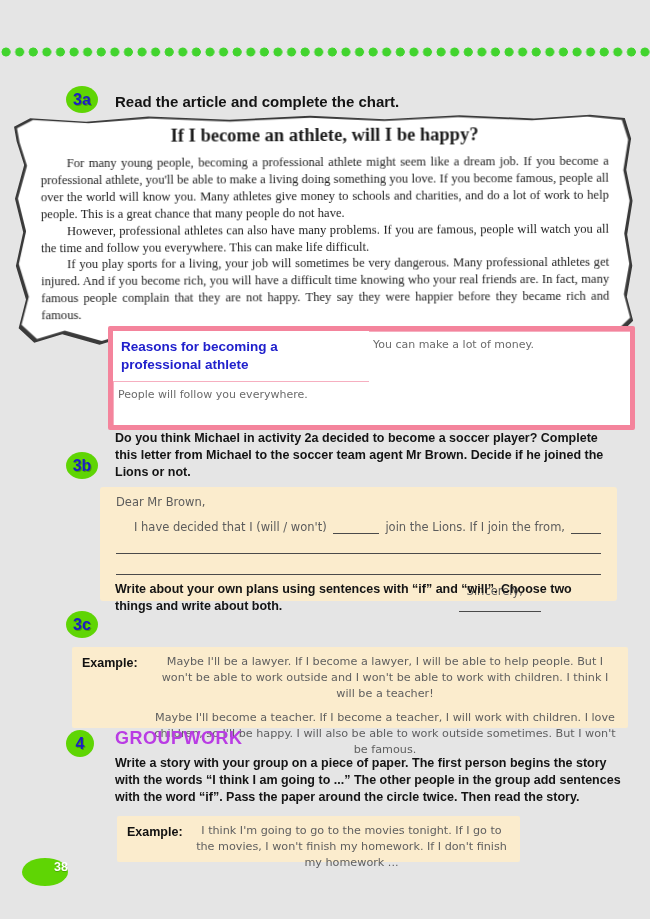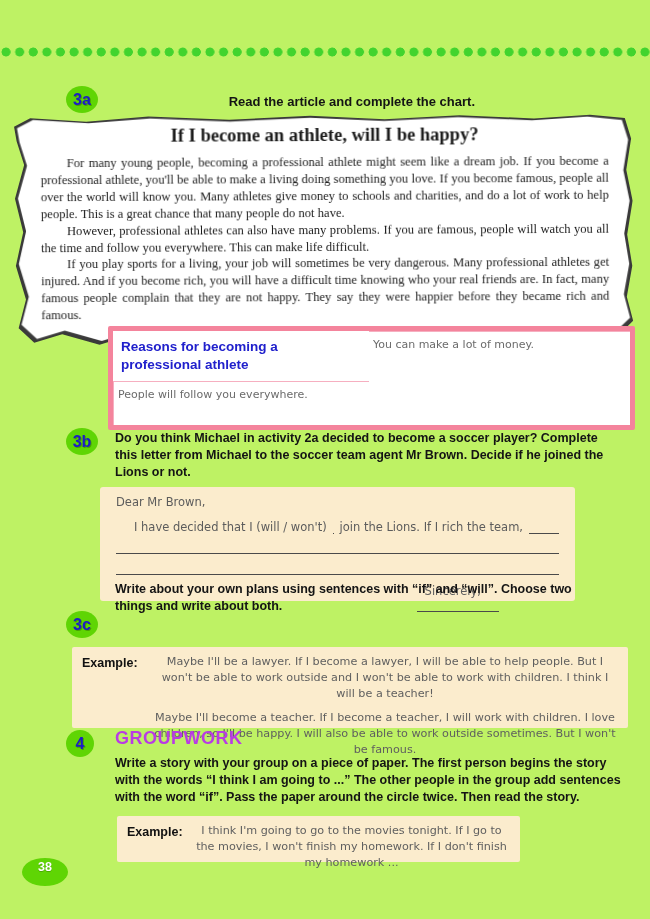--- a/index.html
+++ b/index.html
@@ -1,16 +1,16 @@
 <!DOCTYPE html>
 <html style="--dot-green: #42d42e; --badge-green: #5fd504; --badge-blue: #1c1cc8; --header-blue: #2020cc; --pink: #f4849c; --pink-light: #f6afc0; --purple: #b93ce4; --cream: #fbeccd;"><head>
 <meta charset="utf-8">
 <style>
   html,body{margin:0;padding:0;background:#ffffff;}
-  .page{position:relative;width:650px;height:919px;background:#bef264;overflow:hidden;
+  .page{position:relative;width:650px;height:919px;background:#e5e5e5;overflow:hidden;
         font-family:"Liberation Sans",sans-serif;}
 
   
   .dots{position:absolute;left:0;top:46px;width:650px;height:12px;
         background-image:radial-gradient(circle at 6px 6px, var(--dot-green) 4.2px, rgba(0,0,0,0) 4.8px);
         background-size:13.6px 12px;background-repeat:repeat-x;}
 
   
   .badge{position:absolute;width:32px;height:27px;border-radius:50%;
          background:var(--badge-green);color:var(--badge-blue);
@@ -44,21 +44,21 @@
   .chart{position:absolute;left:108px;top:326px;width:517px;height:94px;
       border:5px solid var(--pink);background:#fff;border-radius:2px;
       display:grid;grid-template-columns:1fr 1.02fr;grid-template-rows:50px 1fr;}
   .chart .h{font-weight:bold;color:var(--header-blue);font-size:13.5px;line-height:18px;
       padding:7px 8px 0 8px;}
   .chart .c{font-family:"DejaVu Sans",sans-serif;color:#6b6b6b;font-size:11px;
       padding:6px 10px 0 4px;border-top:1.5px solid var(--pink-light);}
   .chart .col2{border-left:1.5px solid var(--pink-light);}
 
   
-  .letter{position:absolute;left:100px;top:487px;width:475px;height:114px;
+  .letter{position:absolute;left:100px;top:487px;width:517px;height:114px;
       background:var(--cream);border-radius:3px;padding:8px 16px;box-sizing:border-box;
       font-family:"DejaVu Sans",sans-serif;font-size:11.5px;color:#5c5c5c;}
   .letter .row2{display:flex;align-items:flex-end;margin-top:11px;margin-left:18px;white-space:nowrap;}
   .blank{display:inline-block;border-bottom:1px solid #4a4a4a;height:12px;}
   .b1{width:108px;margin:0 6px;}
   .b2{flex:1;margin-left:6px;min-width:30px;}
   .rule{border-bottom:1px solid #4a4a4a;height:0;}
   .r1{margin-top:19px;}
   .r2{margin-top:20px;}
   .sincerely{text-align:right;padding-right:78px;margin-top:9px;}
@@ -73,58 +73,58 @@
       font-weight:bold;color:#111;font-size:12.5px;}
   .ex1 .ex-body{margin-left:72px;text-align:center;}
   .ex1 .ex-body p{margin:0 0 8px 0;}
   .ex2 .ex-body{margin-left:68px;text-align:center;}
 
   .groupwork-title{position:absolute;left:115px;top:728px;color:var(--purple);
       font-weight:bold;font-size:18px;letter-spacing:.5px;}
 
   .page-num{position:absolute;left:22px;top:858px;width:46px;height:28px;border-radius:50%;
       background:var(--badge-green);color:#fff;font-weight:bold;font-size:12.5px;
-      line-height:19px;text-align:center;text-shadow:0 1px 0 rgba(0,0,0,.2);}
+      line-height:19px;text-align:right;text-shadow:0 1px 0 rgba(0,0,0,.2);}
 </style>
 </head>
 <body>
 
 <div class="page">
 
   <div class="dots"></div>
 
   <div class="badge" style="left:66px;top:86px;">3a</div>
-  <div class="instr" style="left:115px;top:93px;width:360px;font-size:13px;text-align:right;">Read the article and complete the chart.</div>
+  <div class="instr" style="left:115px;top:93px;width:360px;font-size:15px;">Read the article and complete the chart.</div>
 
   <div class="torn-outer">
     <div class="torn-inner">
       <div class="article-content">
         <div class="article-title">If I become an athlete, will I be happy?</div>
         <p>For many young people, becoming a professional athlete might seem like a dream job. If you become a professional athlete, you'll be able to make a living doing something you love.  If you become famous, people all over the world will know you.  Many athletes give money to schools and charities, and do a lot of work to help people.  This is a great chance that many people do not have.</p>
         <p>However, professional athletes can also have many problems.  If you are famous, people will watch you all the time and follow you everywhere. This can make life difficult.</p>
         <p>If you play sports for a living, your job will sometimes be very dangerous.  Many professional athletes get injured. And if you become rich, you will have a difficult time knowing who your real friends are.  In fact, many famous people complain that they are not happy. They say they were happier before they became rich and famous.</p>
       </div>
     </div>
   </div>
 
   <div class="chart">
     <div class="h">Reasons for becoming a professional athlete</div>
     <div class="c">You can make a lot of money.</div>
     <div class="c col2">People will follow you everywhere.</div>
   </div>
 
-  <div class="badge" style="left:66px;top:428px;">3b</div>
+  <div class="badge" style="left:66px;top:452px;">3b</div>
   <div class="instr" style="left:115px;top:430px;width:507px;">Do you think Michael in activity 2a decided to become a soccer player? Complete this letter from Michael to the soccer team agent Mr Brown. Decide if he joined the Lions or not.</div>
 
   <div class="letter">
     <div>Dear Mr Brown,</div>
     <div class="row2">
       <span>I have decided that I (will / won't)</span>
       <span class="blank b1"></span>
-      <span>join the Lions. If I rich the team,</span>
+      <span>join the Lions. If I join the from,</span>
       <span class="blank b2"></span>
     </div>
     <div class="rule r1"></div>
     <div class="rule r2"></div>
     <div class="sincerely">Sincerely,</div>
     <div class="sig"></div>
   </div>
 
   <div class="badge" style="left:66px;top:611px;">3c</div>
   <div class="instr" style="left:115px;top:581px;width:480px;">Write about your own plans using sentences with “if” and “will”. Choose two things and write about both.</div>

